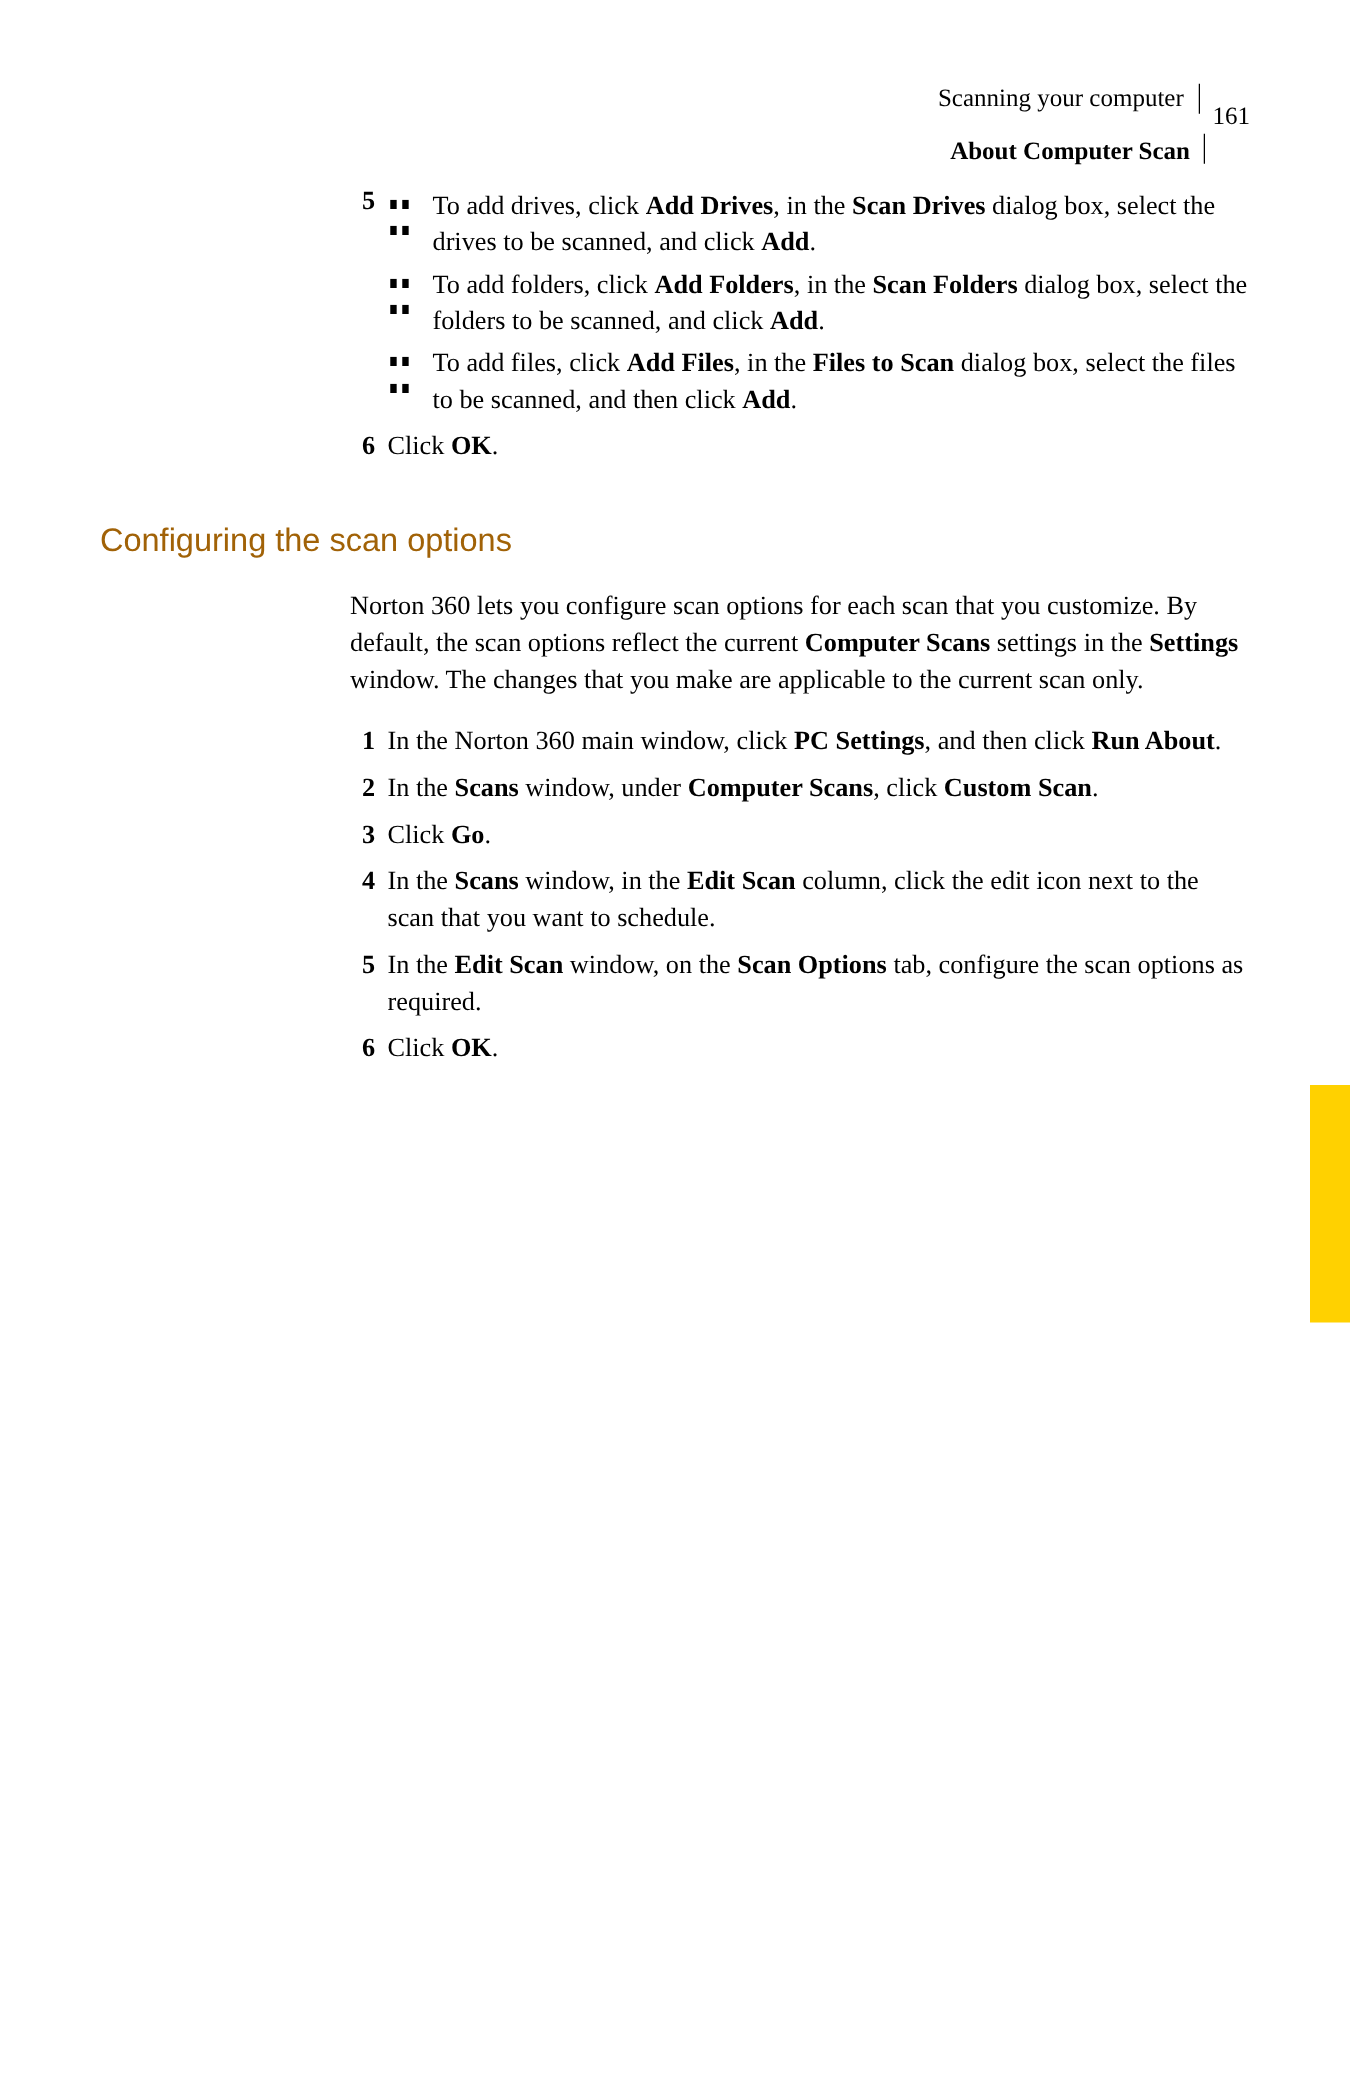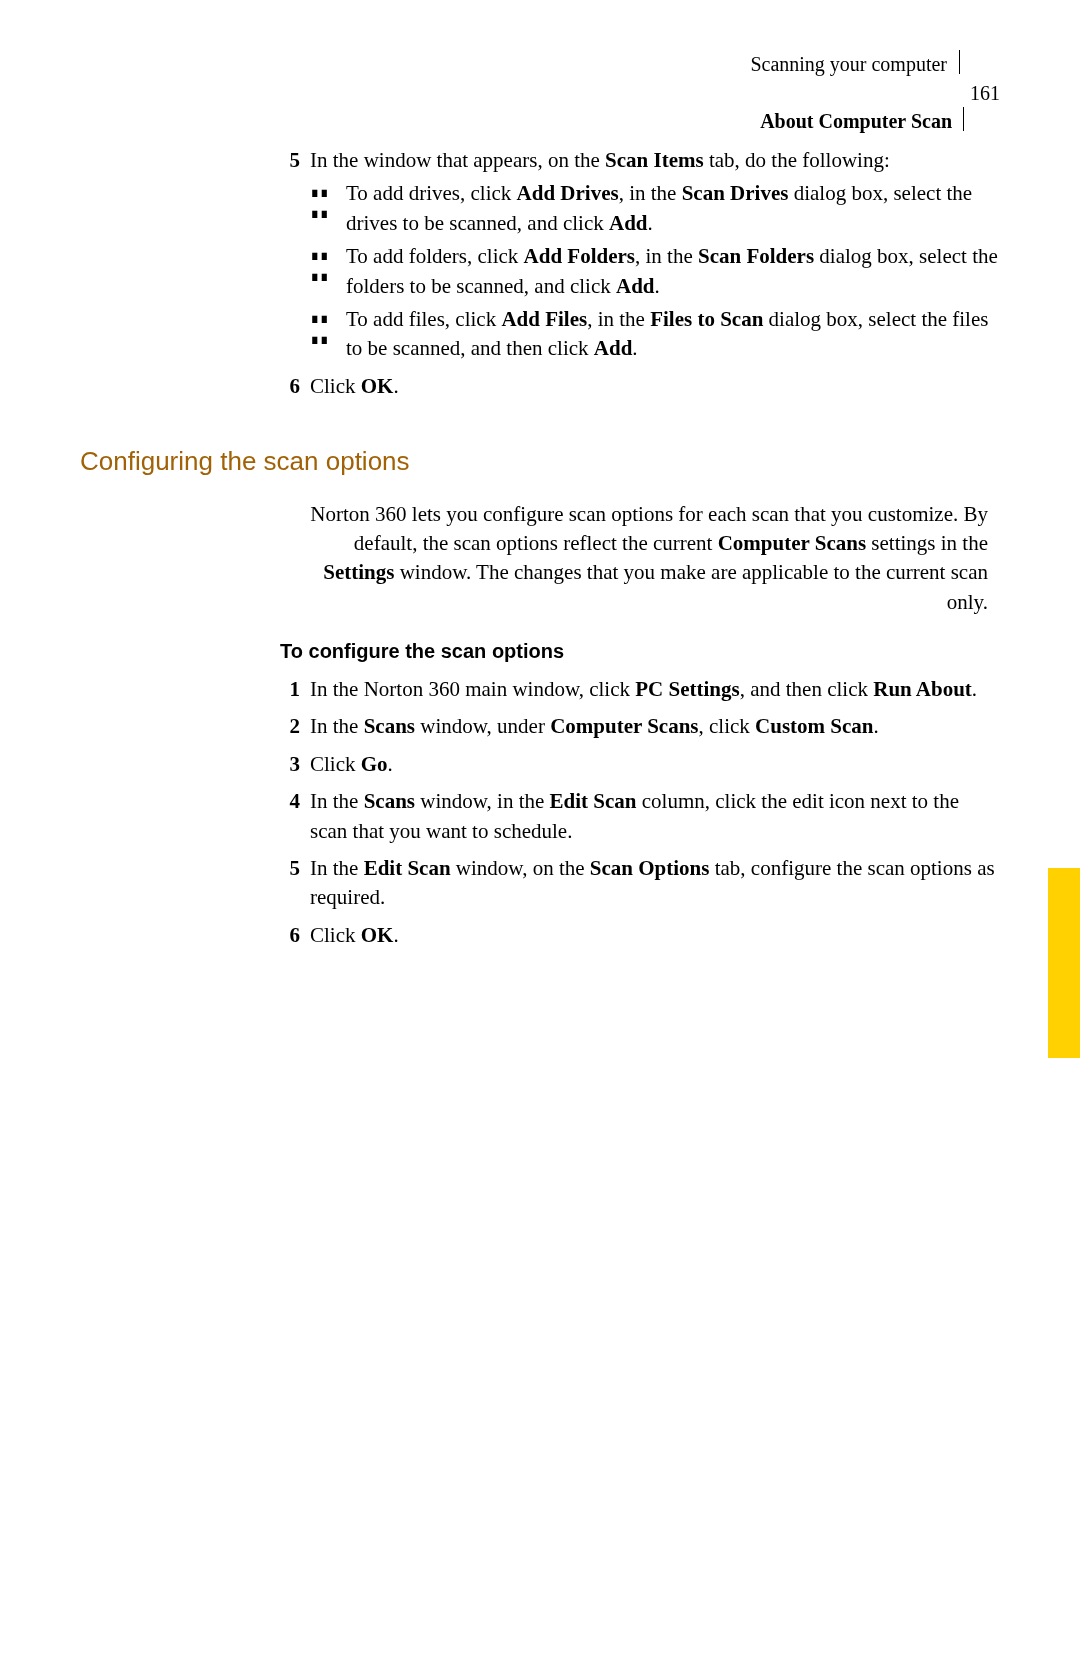--- a/index.html
+++ b/index.html
@@ -19,20 +19,21 @@
   }
   .header {
     position: absolute;
     top: 50px;
     right: 80px;
     text-align: right;
     font-size: 20px;
   }
   .header-row {
     display: flex;
+    align-items: center;
     justify-content: flex-end;
     font-family: Liberation Serif, serif;
   }
   .header-chapter {
     padding-right: 10px;
   }
   .header-sep {
     border-left: 1px solid #000;
     height: 24px;
     margin: 0 0 0 2px;
@@ -101,21 +102,21 @@
     font-family: Arial, Helvetica, sans-serif;
     font-size: 26px;
     color: #a16207;
     margin: 38px 0 20px 0;
     font-weight: normal;
   }
   .para-block {
     margin-left: 200px;
     margin-bottom: 20px;
   }
-  .para-block p { margin: 12px; text-align: right; }
+  .para-block p { margin: 0; }
   .sub-heading {
     font-family: Arial, Helvetica, sans-serif;
     font-weight: bold;
     font-size: 20px;
     margin-left: 200px;
     margin-top: 20px;
     margin-bottom: 10px;
   }
   .yellow-tab {
     position: absolute;
@@ -141,23 +142,20 @@
     <div class="header-sub">About Computer Scan</div>
   </div>
 
   <div class="content">
 
     <div class="ol-outer">
 
       <div class="ol-item">
         <div class="ol-num">5</div>
         <div class="ol-body">
-          <p>
-            <span>In the window that appears, on the </span><span class="bold">Scan Items</span><span> tab, do the following:</span>
-          </p>
           <div class="bullet-list">
             <div class="bullet-item">
               <div class="bullet-mark">∎∎<br>∎∎</div>
               <div class="bullet-body">
                 <span>To add drives, click </span><span class="bold">Add Drives</span><span>, in the </span><span class="bold">Scan Drives</span><span> dialog box, select the drives to be scanned, and click </span><span class="bold">Add</span><span>.</span>
               </div>
             </div>
             <div class="bullet-item">
               <div class="bullet-mark">∎∎<br>∎∎</div>
               <div class="bullet-body">
@@ -183,21 +181,20 @@
     </div>
 
     <div class="sect-heading">Configuring the scan options</div>
 
     <div class="para-block">
       <p>
         <span>Norton 360 lets you configure scan options for each scan that you customize. By default, the scan options reflect the current </span><span class="bold">Computer Scans</span><span> settings in the </span><span class="bold">Settings</span><span> window. The changes that you make are applicable to the current scan only.</span>
       </p>
     </div>
 
-    <div class="sub-heading">To configure the scan options</div>
 
     <div class="ol-outer">
       <div class="ol-item">
         <div class="ol-num">1</div>
         <div class="ol-body">
             <p><span>In the Norton 360 main window, click </span><span class="bold">PC Settings</span><span>, and then click </span><span class="bold">Run About</span><span>.</span></p>
           </div>
       </div>
       <div class="ol-item">
         <div class="ol-num">2</div>

